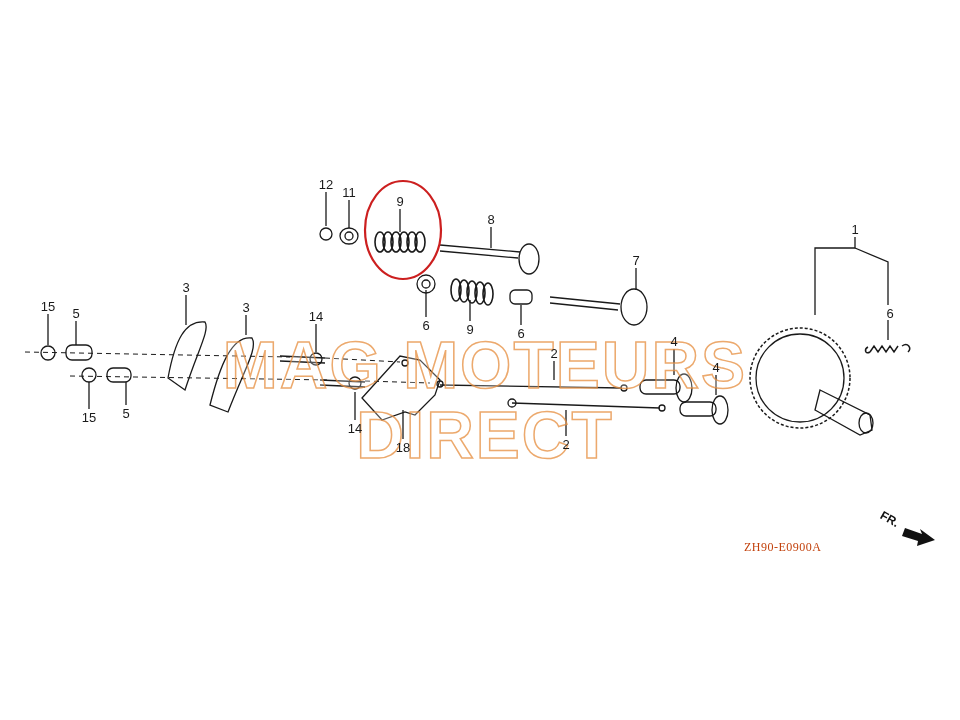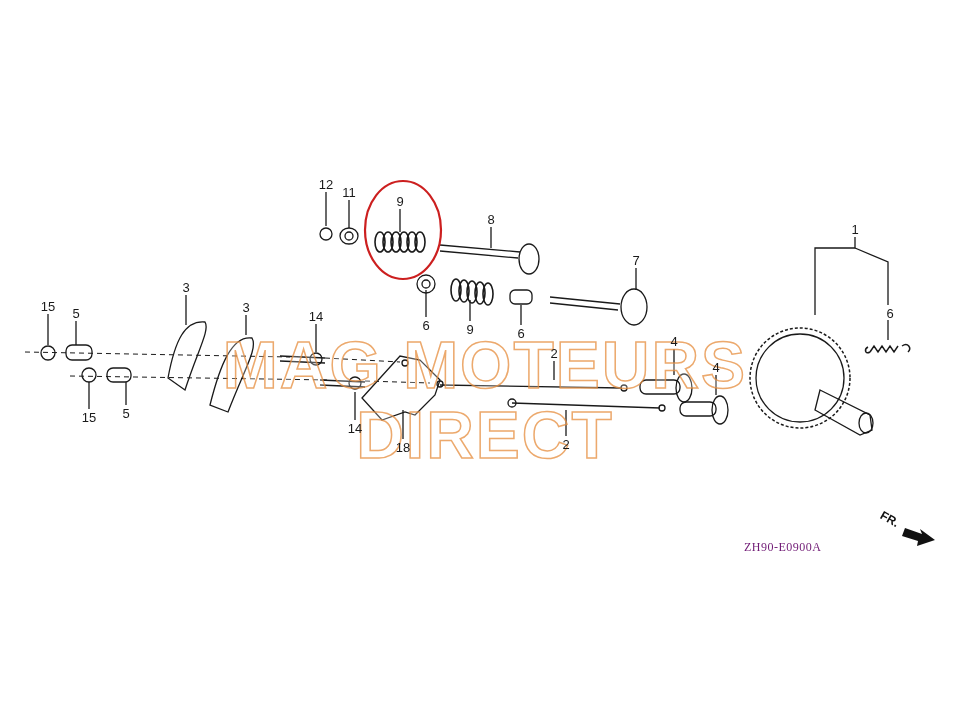--- a/index.html
+++ b/index.html
@@ -1,19 +1,19 @@
 <!DOCTYPE html>
 <html><head>
 <meta charset="utf-8">
 <style>
   html, body { margin: 0; padding: 0; background: #ffffff; }
   #stage { position: relative; width: 960px; height: 720px; background: #ffffff; overflow: hidden; font-family: "Liberation Sans", sans-serif; }
   svg { position: absolute; left: 0; top: 0; }
   .callout { position: absolute; font-family: "Liberation Sans", sans-serif; font-size: 13px; color: #1a1a1a; transform: translate(-50%, -50%); white-space: nowrap; }
-  .code { position: absolute; left: 744px; top: 540px; font-family: "Liberation Serif", serif; font-size: 12px; color: #701a75; letter-spacing: 0.5px; }
+  .code { position: absolute; left: 744px; top: 540px; font-family: "Liberation Serif", serif; font-size: 12px; color: #c2410c; letter-spacing: 0.5px; }
   .watermark { position: absolute; left: 95px; top: 330px; width: 780px; text-align: center; font-family: "Liberation Sans", sans-serif; font-size: 66px; font-weight: 700; letter-spacing: 2px; color: rgba(255,255,255,0.25); -webkit-text-stroke: 1.5px rgba(230,140,60,0.75); line-height: 70px; transform: scaleY(1.0); }
   .fr-label { position: absolute; left: 880px; top: 512px; font-family: "Liberation Sans", sans-serif; font-weight: 700; font-size: 12px; color: #111; transform: rotate(30deg); }
 </style>
 </head>
 <body>
 
 <div id="stage">
 
   <svg width="960" height="720" viewBox="0 0 960 720">
     <g stroke="#1a1a1a" fill="none" stroke-width="1.3">

